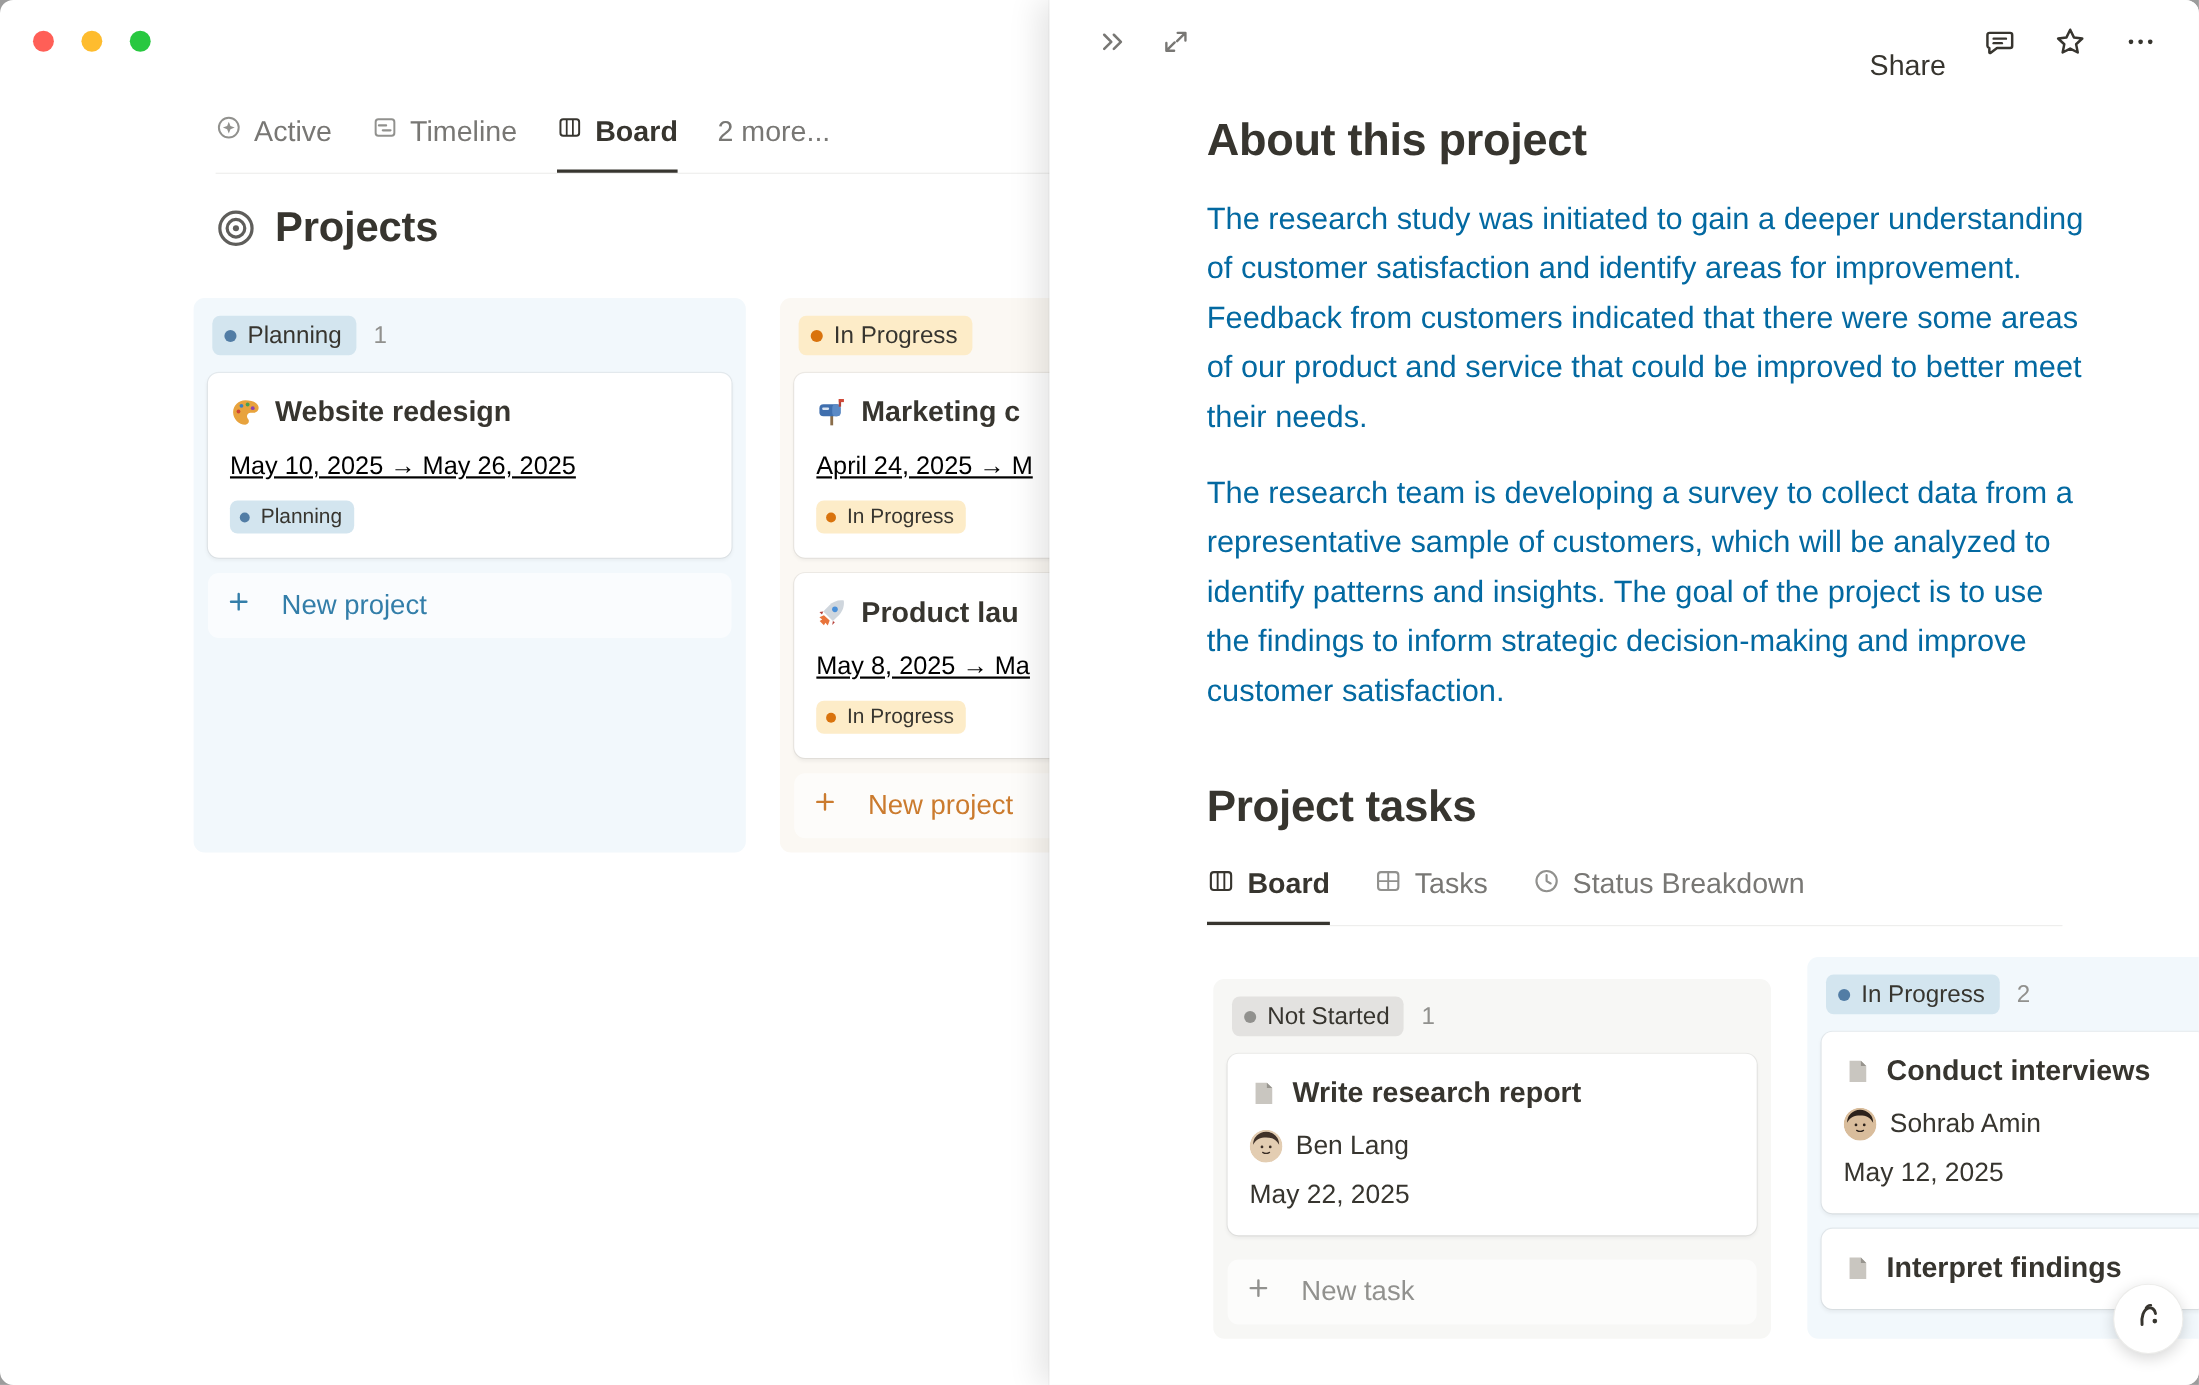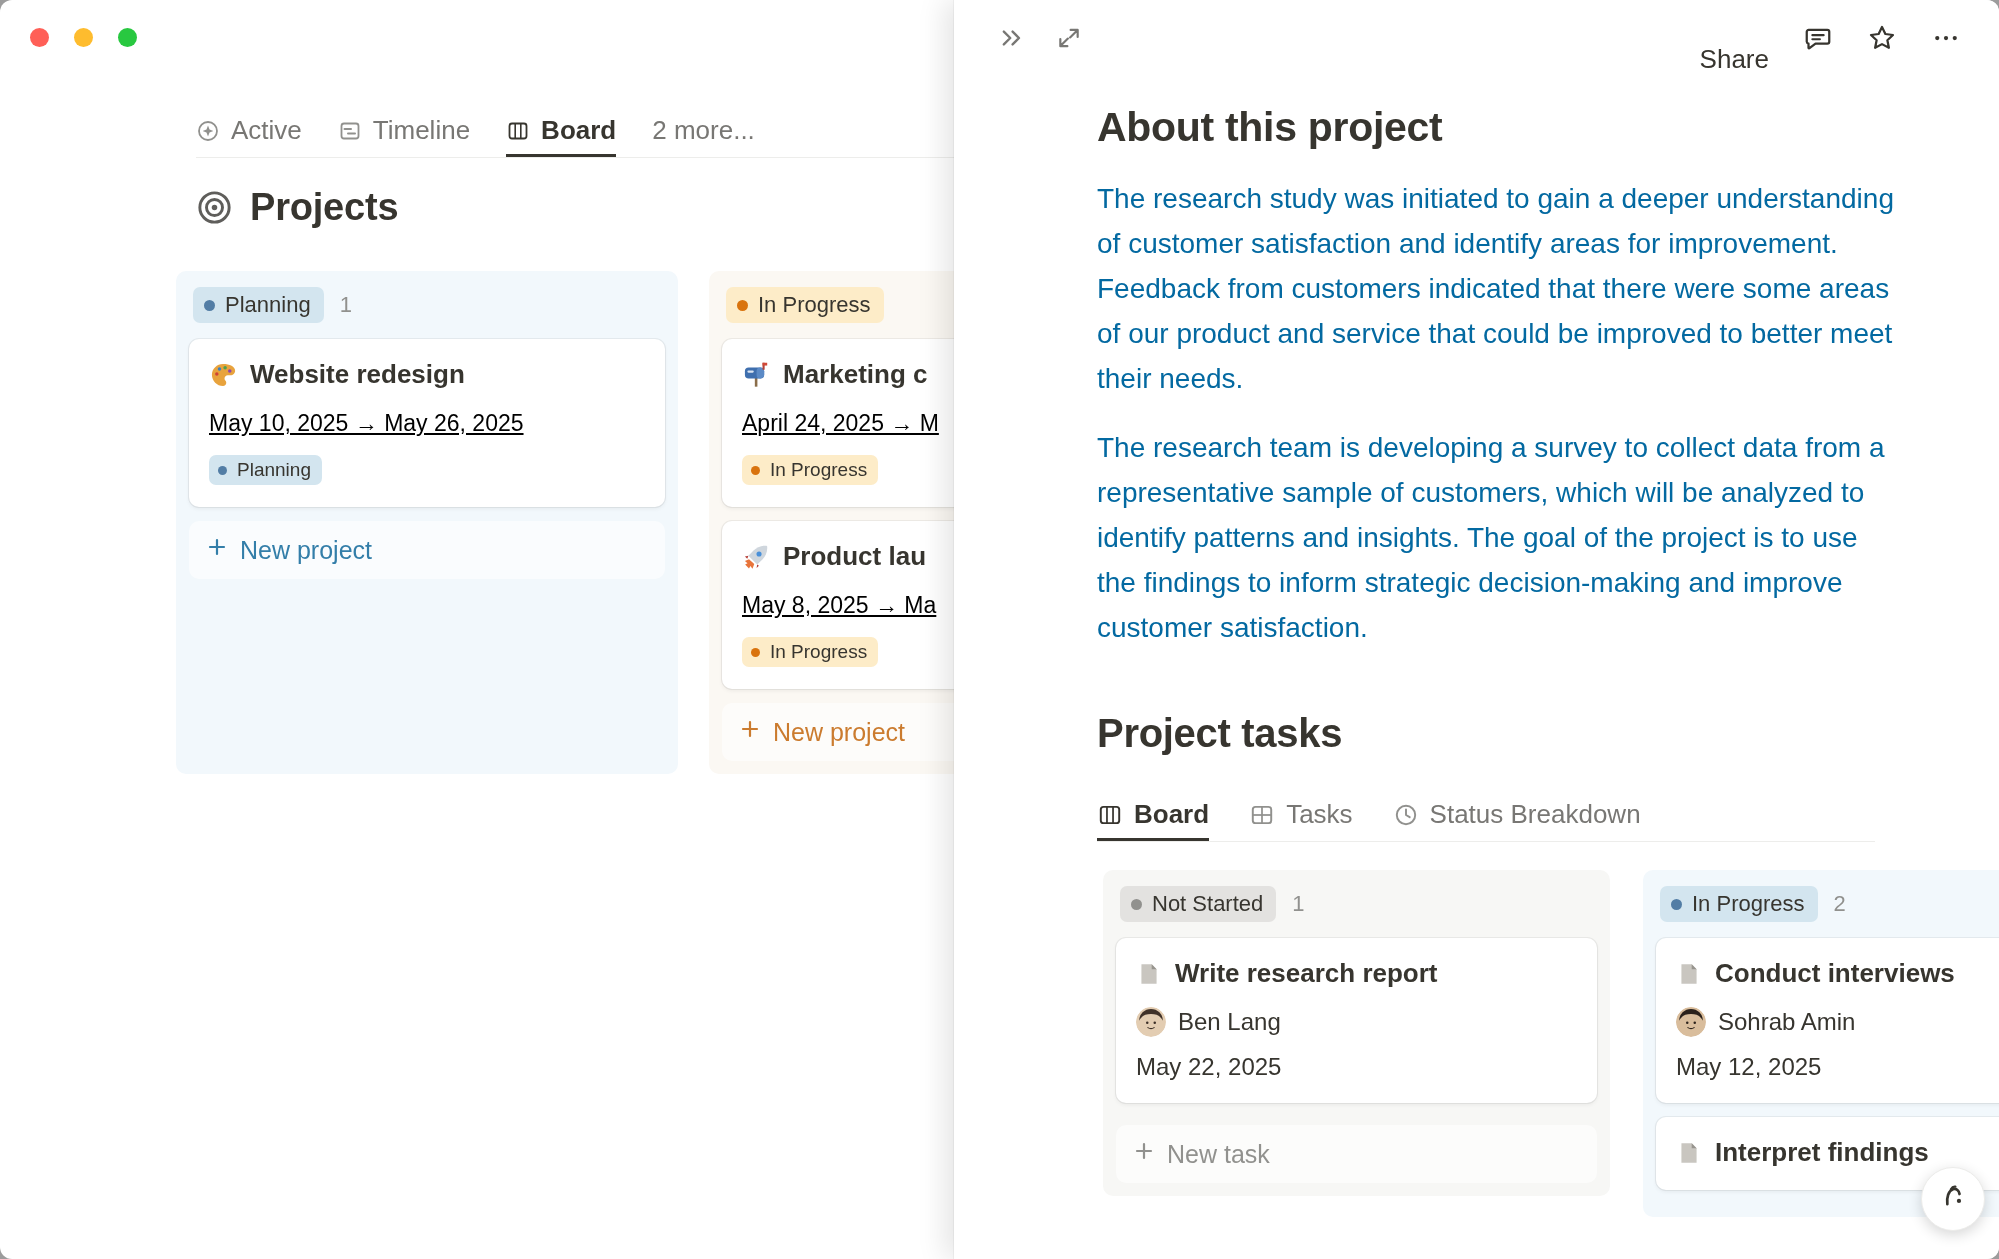--- a/index.html
+++ b/index.html
@@ -19,21 +19,21 @@
   .tl-yellow{background:#febc2e;}
   .tl-green{background:#28c840;}
 
   
   .left-page{position:absolute;inset:0;}
   .viewtabs{
     position:absolute;left:196px;top:104px;width:768px;height:54px;
     display:flex;align-items:stretch;gap:36px;
     border-bottom:1px solid #ededeb;box-sizing:border-box;
   }
-  .vtab{display:flex;align-items:center;gap:11px;font-size:26px;color:#787774;cursor:pointer;}
+  .vtab{display:flex;gap:11px;font-size:26px;color:#787774;cursor:pointer;}
   .vtab svg{display:block;}
   .vtab.sel{color:#37352f;font-weight:600;box-shadow:inset 0 -3px 0 #37352f;}
   .titlerow{position:absolute;left:196px;top:186px;display:flex;align-items:center;gap:17px;}
   .titlerow .ticon{width:37px;height:37px;}
   .pagetitle{font-size:38px;font-weight:700;letter-spacing:-0.2px;}
 
   
   .kboard{position:absolute;left:176px;top:271px;display:flex;gap:31px;}
   .kcol{width:502px;border-radius:10px;padding:14px 13px 13px;box-sizing:border-box;flex-shrink:0;}
   .kcol-blue{background:#f2f8fc;}
@@ -49,21 +49,21 @@
   .kcount{color:#91918e;font-size:22px;}
   .kcard{background:#fff;border-radius:10px;padding:20px 20px 22px;margin-bottom:14px;cursor:pointer;
     box-shadow:0 0 0 1px rgba(15,15,15,0.06),0 2px 4px rgba(15,15,15,0.06);}
   .kcard-titlerow{display:flex;align-items:center;gap:13px;overflow:hidden;white-space:nowrap;}
   .kcard-titlerow svg{flex-shrink:0;display:block;}
   .kcard-title{font-size:26px;font-weight:600;}
   .kcard-dates{margin-top:20px;font-size:23px;color:#000000;white-space:nowrap;overflow:hidden;text-decoration:underline;}
   .kcard-pillrow{margin-top:18px;}
   .kcard .kpill{font-size:19px;padding:4px 11px 4px 9px;}
   .kcard .kpill .dot{width:9px;height:9px;}
-  .newbtn{display:flex;align-items:center;gap:11px;border-radius:10px;padding:14px 16px;
+  .newbtn{display:flex;align-items:center;gap:27px;border-radius:10px;padding:14px 16px;
     background:rgba(255,255,255,0.6);font-size:25px;font-weight:500;cursor:pointer;white-space:nowrap;}
   .newbtn svg{flex-shrink:0;}
   .newbtn-blue{color:#337ea9;}
   .newbtn-orange{color:#cb7b2e;}
 
   
   .assrow{display:flex;align-items:center;gap:12px;margin-top:18px;}
   .assname{font-size:24px;color:#37352f;}
   .avatar{width:30px;height:30px;border-radius:50%;overflow:hidden;flex-shrink:0;display:block;}
   .kdate{margin-top:16px;font-size:24px;color:#37352f;}
@@ -79,21 +79,21 @@
   .picon{display:flex;align-items:center;justify-content:center;cursor:pointer;}
   .sharelbl{font-size:26px;color:#37352f;cursor:pointer;margin-top:43px;}
 
   .pbody{position:absolute;top:76px;left:0;right:0;bottom:0;padding:26px 0 0 143px;box-sizing:border-box;}
   .ph1{font-size:41px;font-weight:700;letter-spacing:-0.3px;line-height:50px;}
   .ppara{width:805px;margin-top:24px;font-size:28px;line-height:45px;color:#0369a1;}
   .ph2{margin-top:58px;font-size:40px;font-weight:700;letter-spacing:-0.3px;line-height:50px;}
   .ptabs{margin-top:30px;width:778px;height:54px;display:flex;gap:40px;align-items:stretch;
     border-bottom:1px solid #ededeb;box-sizing:border-box;}
   .ptabs .vtab{font-size:26px;}
-  .pkboard{margin-top:28px;margin-left:6px;display:flex;gap:33px;align-items:flex-start;}
+  .pkboard{margin-top:28px;margin-left:6px;display:flex;gap:33px;align-items:flex-end;}
   .pkboard .kcol{width:507px;}
   .mt20{margin-top:22px;}
 
   
   .aibtn{position:absolute;right:14px;bottom:28px;width:62px;height:62px;border-radius:50%;
     background:#fff;border:1px solid #ececea;box-shadow:0 4px 14px rgba(0,0,0,0.16);
     display:flex;align-items:center;justify-content:center;cursor:pointer;}
 </style>
 </head>
 <body>

